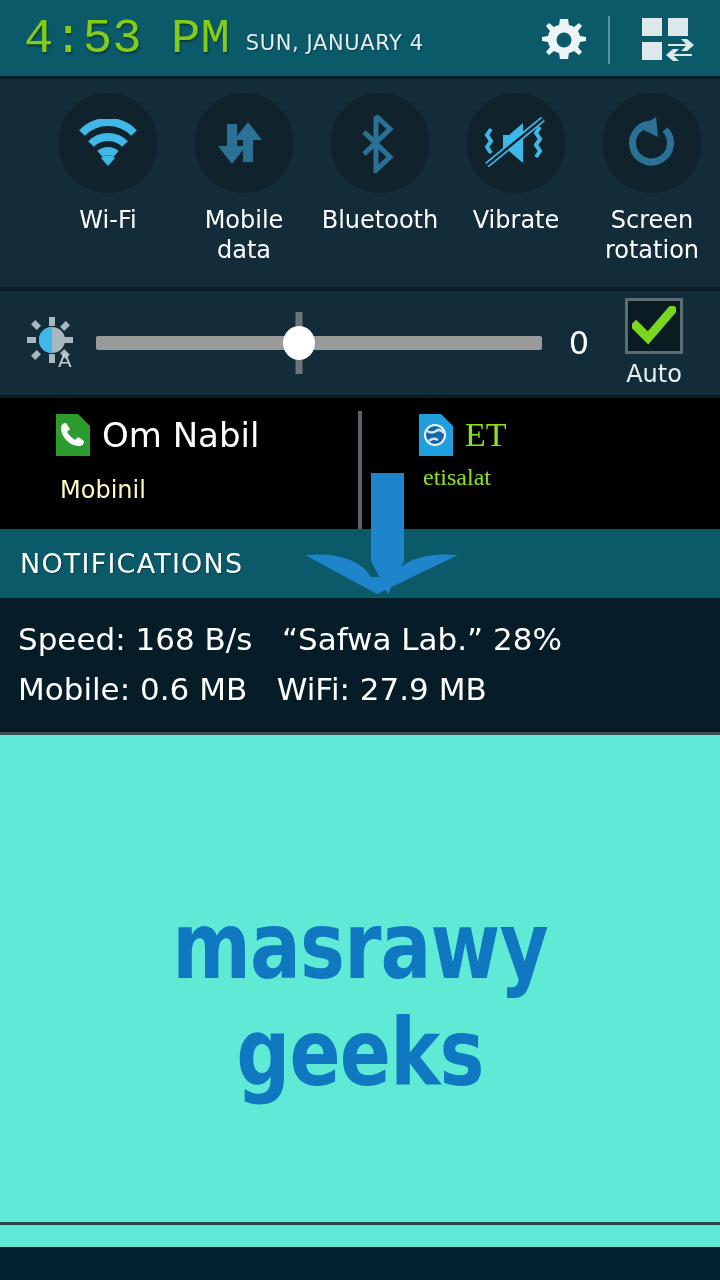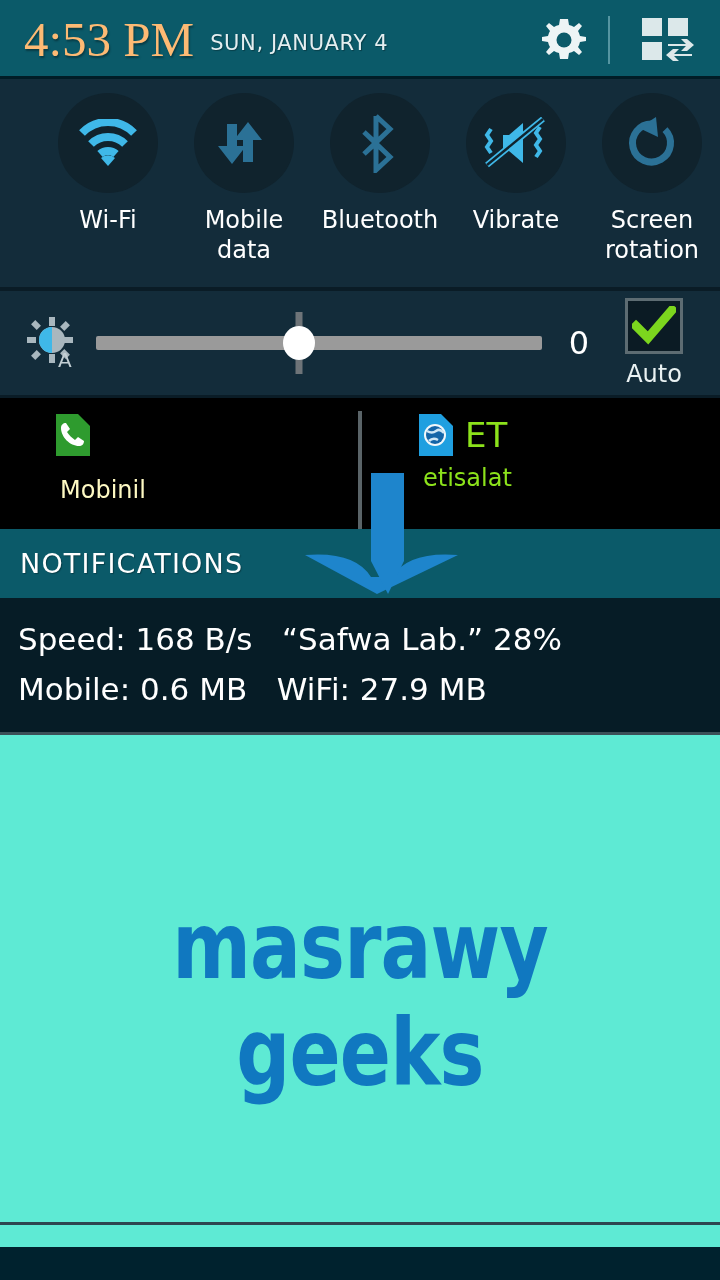--- a/index.html
+++ b/index.html
@@ -10,22 +10,22 @@
     overflow:hidden;
   }
   #screen { position:relative; width:720px; height:1280px; background:#00222E; }
 
   
   .statusbar {
     position:relative; height:79px; background:#0B5A69;
     display:flex; align-items:center; padding:0 14px;
   }
   .clock {
-    color:#fdba74; font-size:49px; line-height:49px;
-    letter-spacing:0px; font-family:Liberation Serif, serif;
+    color:#84cc16; font-size:49px; line-height:49px;
+    letter-spacing:0px; font-family:Liberation Mono, monospace;
     font-weight:400; text-shadow:1px 2px 2px rgba(0,0,0,.35);
     margin-left:10px;
   }
   .date {
     color:#E4EEF0; font-size:21px; margin-left:16px; letter-spacing:.6px;
     text-shadow:1px 1px 1px rgba(0,0,0,.3); padding-top:6px;
   }
   .sb-right { margin-left:auto; display:flex; align-items:center; gap:0; }
   .gear-btn { width:72px; display:flex; justify-content:center; align-items:center; }
   .vsep { width:2px; height:48px; background:#6FA9B4; opacity:.75; margin:0 18px 0 8px; }
@@ -78,21 +78,21 @@
   
   .sims { height:131px; background:#000000; display:flex; position:relative; }
   .sim { flex:1; padding:16px 0 0 56px; position:relative; }
   .sim-top { display:flex; align-items:center; gap:12px; }
   .sim-name { font-size:34px; line-height:38px; }
   .sim-carrier { font-size:24px; margin-top:20px; margin-left:4px; }
   .sim1 .sim-name { color:#FFFFFF; }
   .sim1 .sim-carrier { color:#fef9c3; }
   .sim2 .sim-name { color:#8CE21B; }
   .sim2 .sim-carrier { color:#8CE21B;margin-top:8px; }
-  .sim2 { padding-left:62px; }
+  .sim2 { padding-left:62px;font-family:Liberation Serif, serif; }
   .sim-divider { position:absolute; left:358px; top:13px; width:4px; height:118px; background:#5A6468; }
 
   
   .notif-header {
     height:69px; background:#0B5A69; display:flex; align-items:center; padding-left:20px;
   }
   .notif-header span {
     color:#FFFFFF; font-size:27px; letter-spacing:1.2px;
     text-shadow:1px 1px 1px rgba(0,0,0,.3);
   }
@@ -248,20 +248,21 @@
   <div class="bright-sep"></div>
 
   <div class="sims">
 
     <div class="sim sim1">
       <div class="sim-top">
         <svg width="34" height="42" viewBox="0 0 34 42">
           <path d="M0 0 h22 l12 12 v30 h-34 z" fill="#2E9B2E"></path>
           <path d="M10 9 c-3 0 -5 2 -5 5 0 9 9 18 18 18 3 0 5-2 5-5 l-6-4 -3 3 c-3-2 -6-5 -8-8 l3-3 z" fill="#FFFFFF"></path>
         </svg>
+        <div class="sim-name">Om Nabil</div>
       </div>
       <div class="sim-carrier">Mobinil</div>
     </div>
 
     <div class="sim sim2">
       <div class="sim-top">
         <svg width="34" height="42" viewBox="0 0 34 42">
           <path d="M0 0 h22 l12 12 v30 h-34 z" fill="#1F9FE0"></path>
           <circle cx="16" cy="21" r="11" fill="#F2F7FA"></circle>
           <circle cx="16" cy="21" r="9" fill="#1565A8"></circle>

